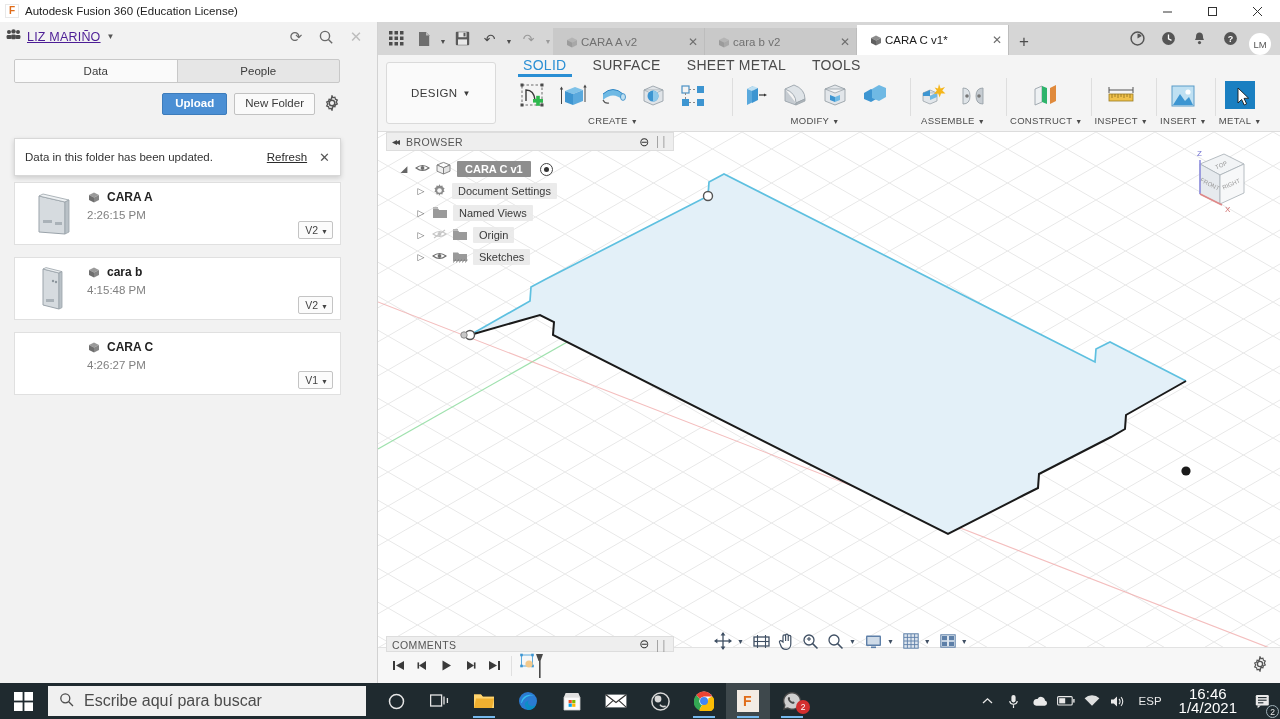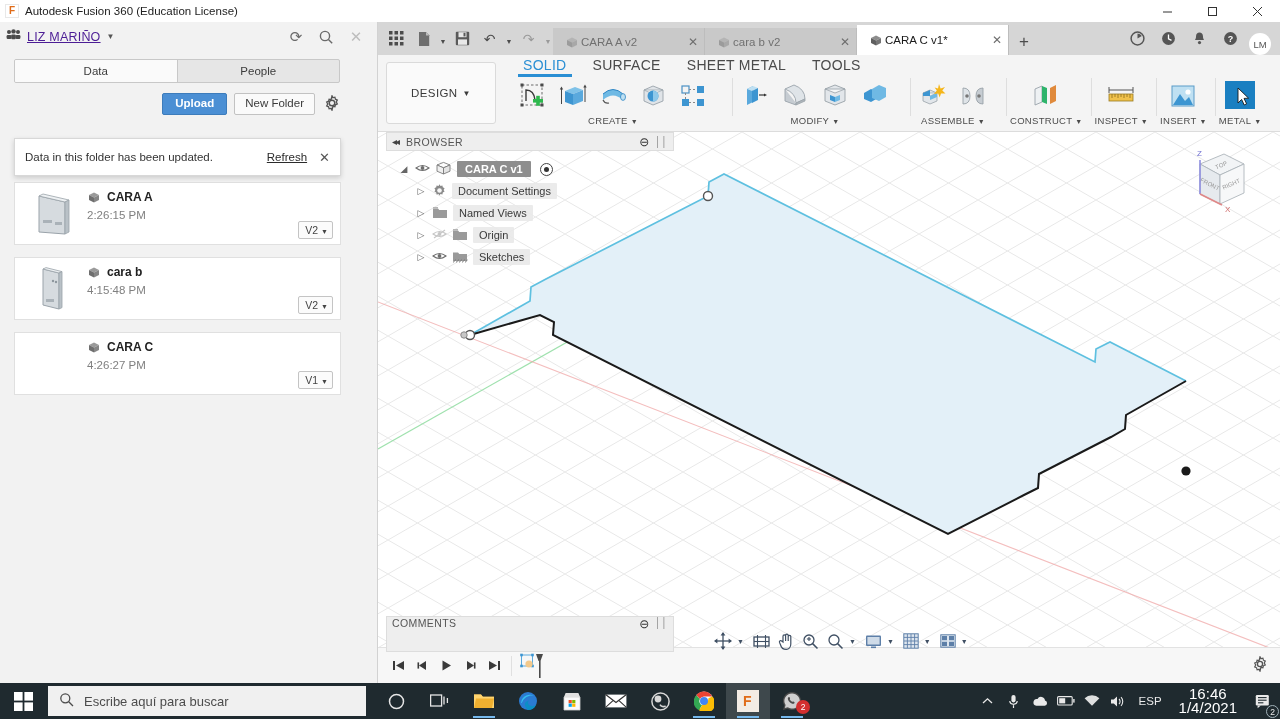--- a/index.html
+++ b/index.html
@@ -204,23 +204,23 @@
     background: rgba(232,232,232,.88); padding: 2px 6px; border-radius: 1px; color: #3a3a3a;
   }
   .brow.root .lbl { background: #8e8e8e; color: #fff; font-weight: bold; padding: 2px 8px; }
   .brow .radio {
     width: 13px; height: 13px; border: 1px solid #444; border-radius: 50%;
     display:flex; align-items:center; justify-content:center; margin-left: 4px;
   }
   .brow .radio i { width: 5px; height: 5px; border-radius: 50%; background: #333; display:block;}
 
   .comments {
-    position: absolute; left: 8px; bottom: 6px; width: 288px; height: 36px;
+    position: absolute; left: 8px; bottom: 6px; width: 288px; height: 16px;
     background: #eeeeee; border: 1px solid #dddddd;
-    display: flex; align-items: flex-start; padding: 0 5px;
+    display: flex; align-items: flex-end; padding: 0 5px;
     font-size: 10.5px; color: #555; letter-spacing: .4px; z-index: 5;
   }
   .comments .sp { flex: 1; }
   .comments .dot { font-size: 12px; color: #333; }
   .comments .bars { font-size: 10px; color: #888; margin-left: 5px;}
 
   .navbar-vp {
     position: absolute; left: 333px; bottom: 5px; height: 24px;
     display: flex; align-items: center; gap: 2px; z-index: 5;
   }
@@ -246,21 +246,21 @@
   
   .taskbar {
     position: absolute; left: 0; bottom: 0; width: 1280px; height: 36px;
     background: #1f2a2f; display: flex; align-items: center;
   }
   .startbtn { width: 47px; height: 36px; display:flex; align-items:center; justify-content:center; }
   .searchbox {
     width: 318px; height: 30px; background: #f0f0f0; display: flex; align-items: center;
     padding-left: 11px; gap: 10px; margin-left: 1px;
   }
-  .searchbox .stext { font-size: 13px; color: #4c4c4c; }
+  .searchbox .stext { font-size: 16px; color: #4c4c4c; }
   .tbicons { display: flex; align-items: center; height: 36px; margin-left: 8px; }
   .tbi {
     width: 44px; height: 36px; display: flex; align-items: center; justify-content: center;
     position: relative;
   }
   .tbi.open::after {
     content:''; position: absolute; bottom: 1px; left: 11px; width: 22px; height: 2px; background: #76b9ed;
   }
   .tbi.activebg { background: rgba(255,255,255,.14); }
   .tray { position: absolute; right: 0; height: 36px; display: flex; align-items: center; }

